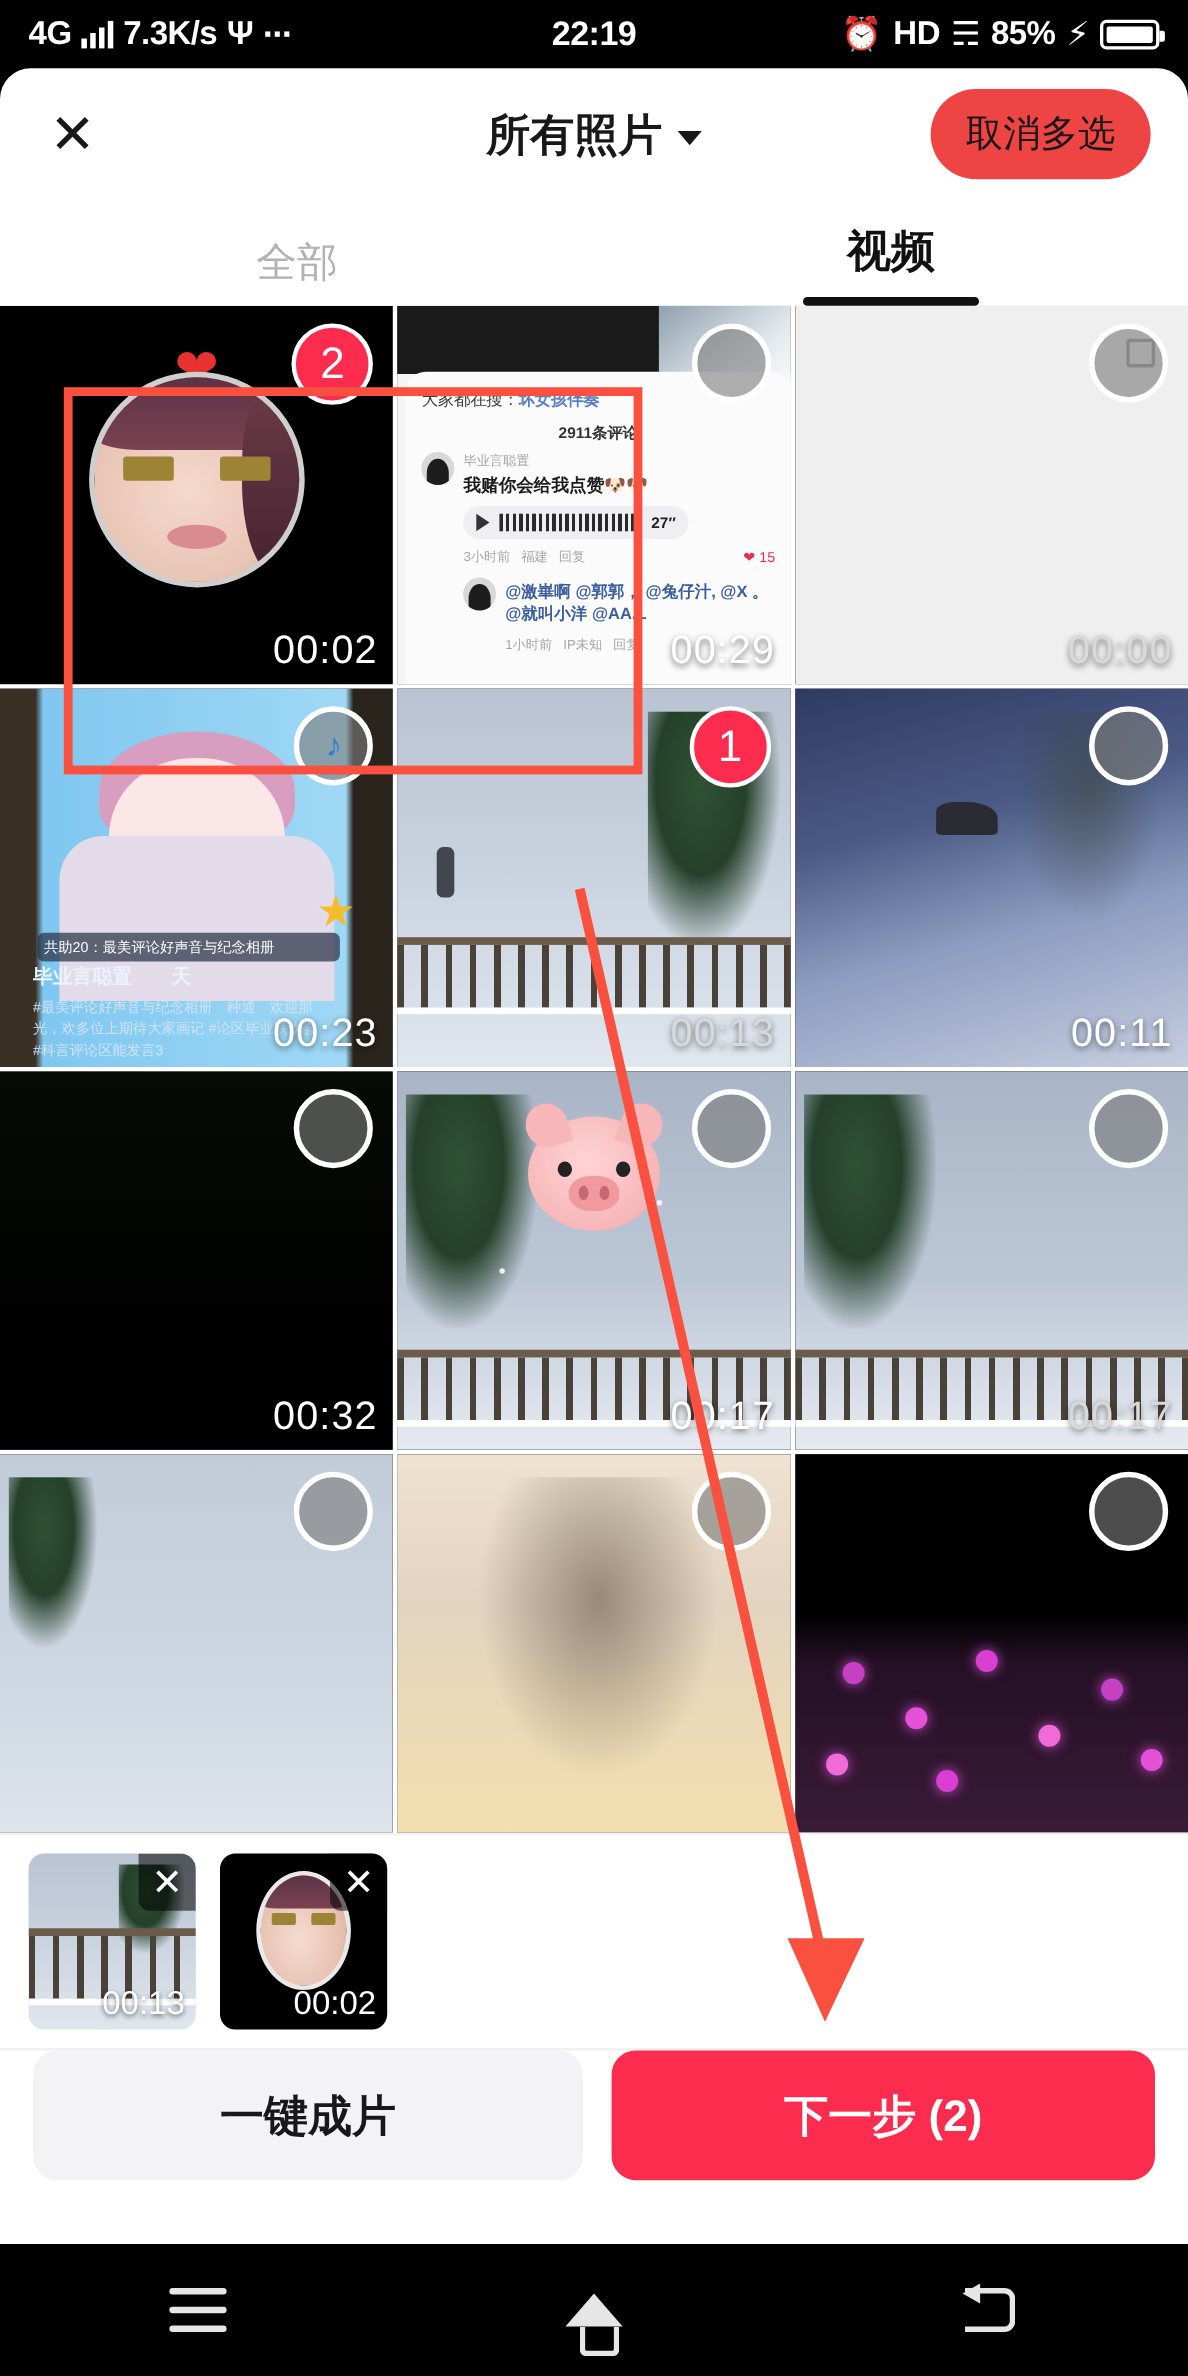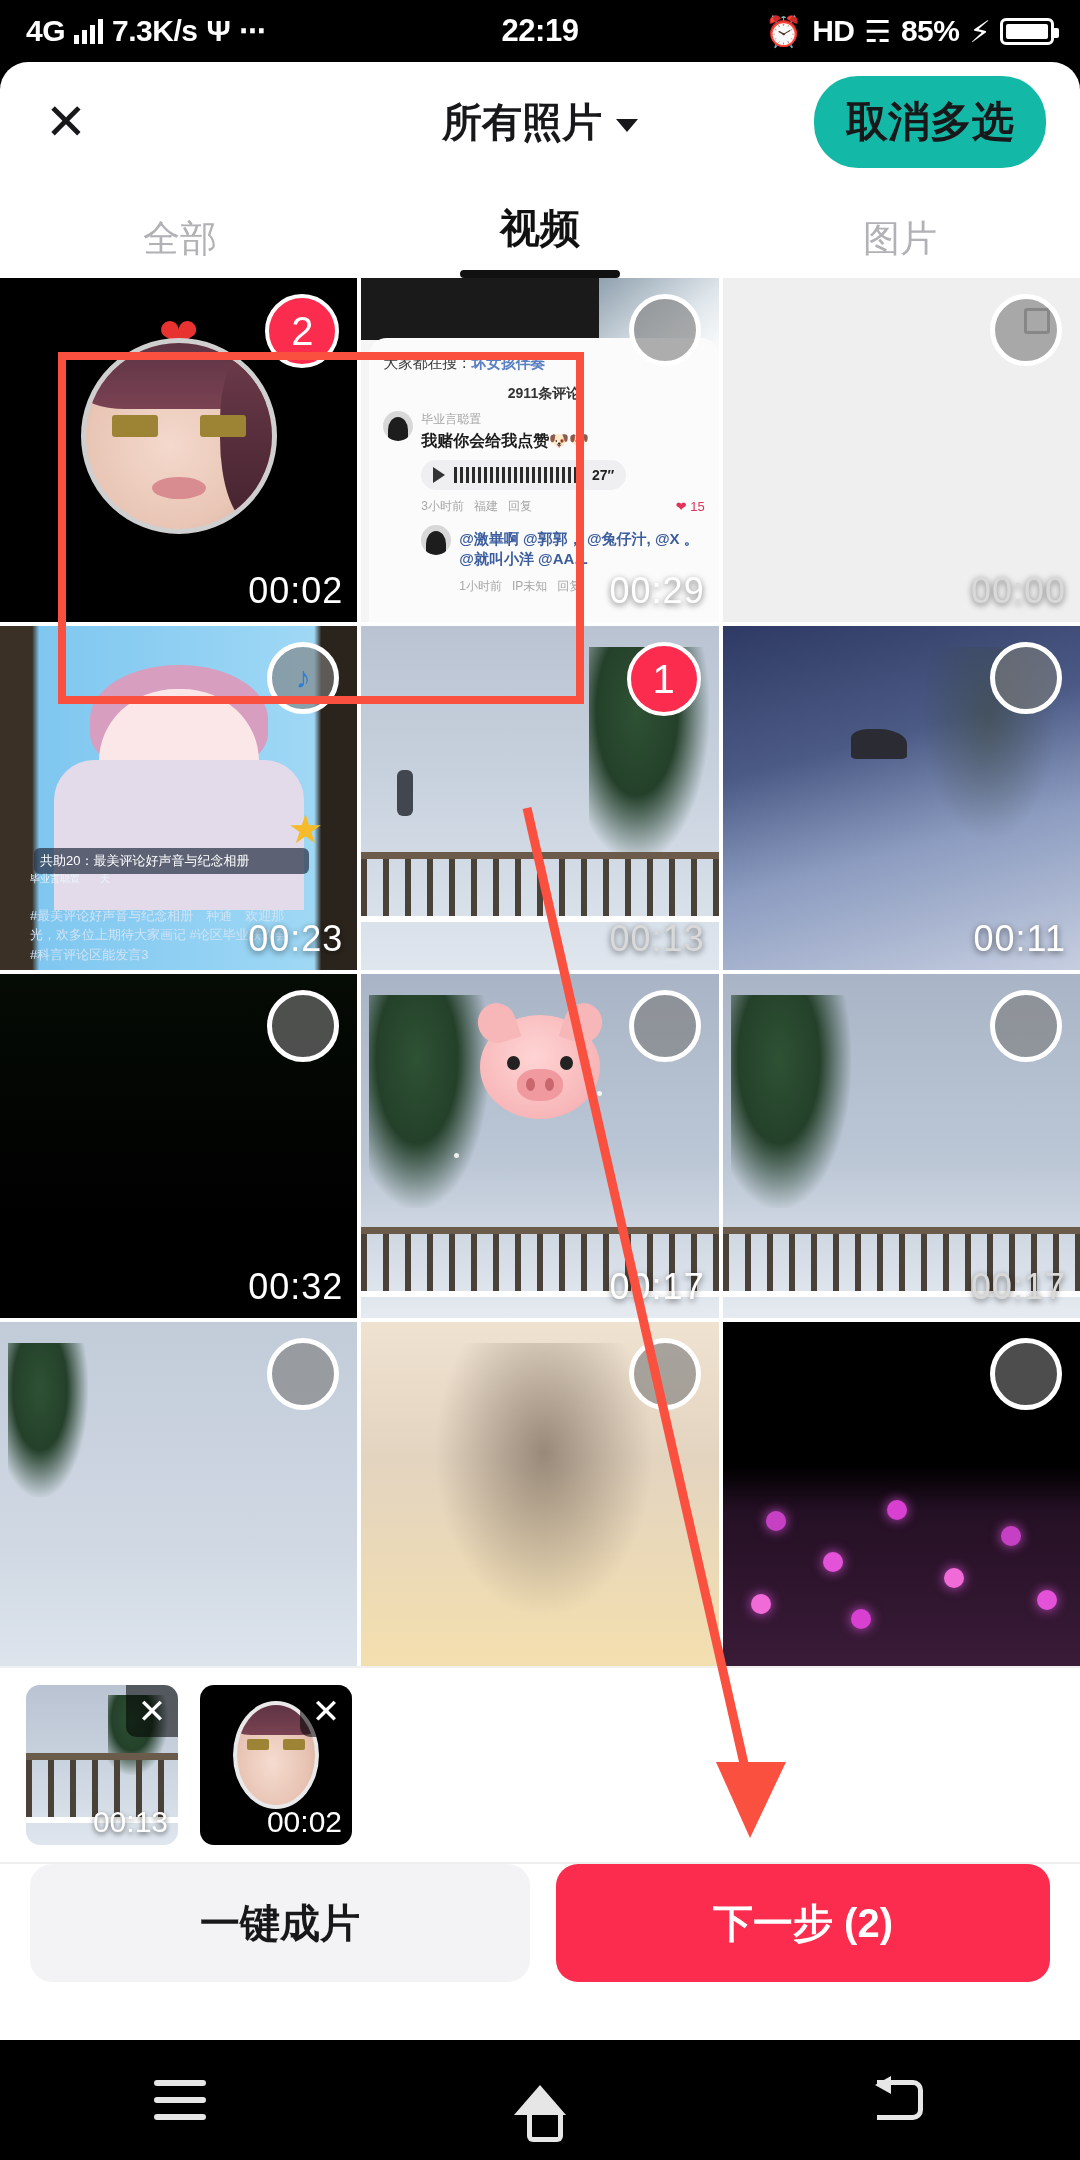--- a/index.html
+++ b/index.html
@@ -70,24 +70,24 @@
   .header-title .t { font-size: 40px; font-weight: 700; color: #18181b; }
   .chev-down {
     width: 0; height: 0;
     border-left: 11px solid transparent;
     border-right: 11px solid transparent;
     border-top: 13px solid #18181b;
     margin-top: 6px;
   }
   .multi-btn {
     margin-left: auto;
-    background: #14b8a6; color: #18181b;
+    background: #ef4444; color: #18181b;
     border-radius: 44px;
     padding: 18px 32px;
-    font-size: 42px; font-weight: 700;
+    font-size: 34px; font-weight: 400;
   }
 
   
   .tabs {
     height: 96px; flex: 0 0 96px;
     display: flex; align-items: stretch;
   }
   .tab {
     flex: 1; display: flex; flex-direction: column;
     align-items: center; justify-content: flex-end;
@@ -240,21 +240,21 @@
   .anime-star { position: absolute; right: 34px; bottom: 118px; color: #f5bb2b; font-size: 40px; }
   .anime-banner {
     position: absolute; left: 34px; right: 48px; bottom: 96px;
     background: rgba(40,50,70,.72); border-radius: 6px;
     color: #fff; font-size: 13px; padding: 4px 6px; white-space: nowrap; overflow: hidden;
   }
   .anime-text {
     position: absolute; left: 30px; right: 60px; bottom: 6px;
     color: #cfe3f5; font-size: 13px; line-height: 1.5; overflow: hidden;
   }
-  .anime-title { color: #eaf4ff; font-size: 10px; font-weight: 400; margin-bottom: 20px; }
+  .anime-title { color: #eaf4ff; font-size: 18px; font-weight: 700; margin-bottom: 4px; }
 
   
   .fence {
     position: absolute; left: 0; right: 0; bottom: 14%;
     height: 70px;
     background:
       repeating-linear-gradient(90deg, #4a4138 0 6px, transparent 6px 22px);
     border-top: 7px solid #6b5b4a;
     border-bottom: 6px solid #fff;
   }
@@ -437,23 +437,20 @@
     <div class="multi-btn">取消多选</div>
   </div>
 
   <div class="tabs">
     <div class="tab">
       <span class="lbl">全部</span>
     </div>
     <div class="tab active">
       <span class="lbl">视频</span>
       <span class="underline"></span>
-    </div>
-    <div class="tab">
-      <span class="lbl">图片</span>
     </div>
   </div>
 
   <div class="grid">
 
     <div class="cell">
       <div class="thumb art-black">
         <div class="heart">❤</div>
         <div class="face-circle">
           <div class="face-hair"></div>

